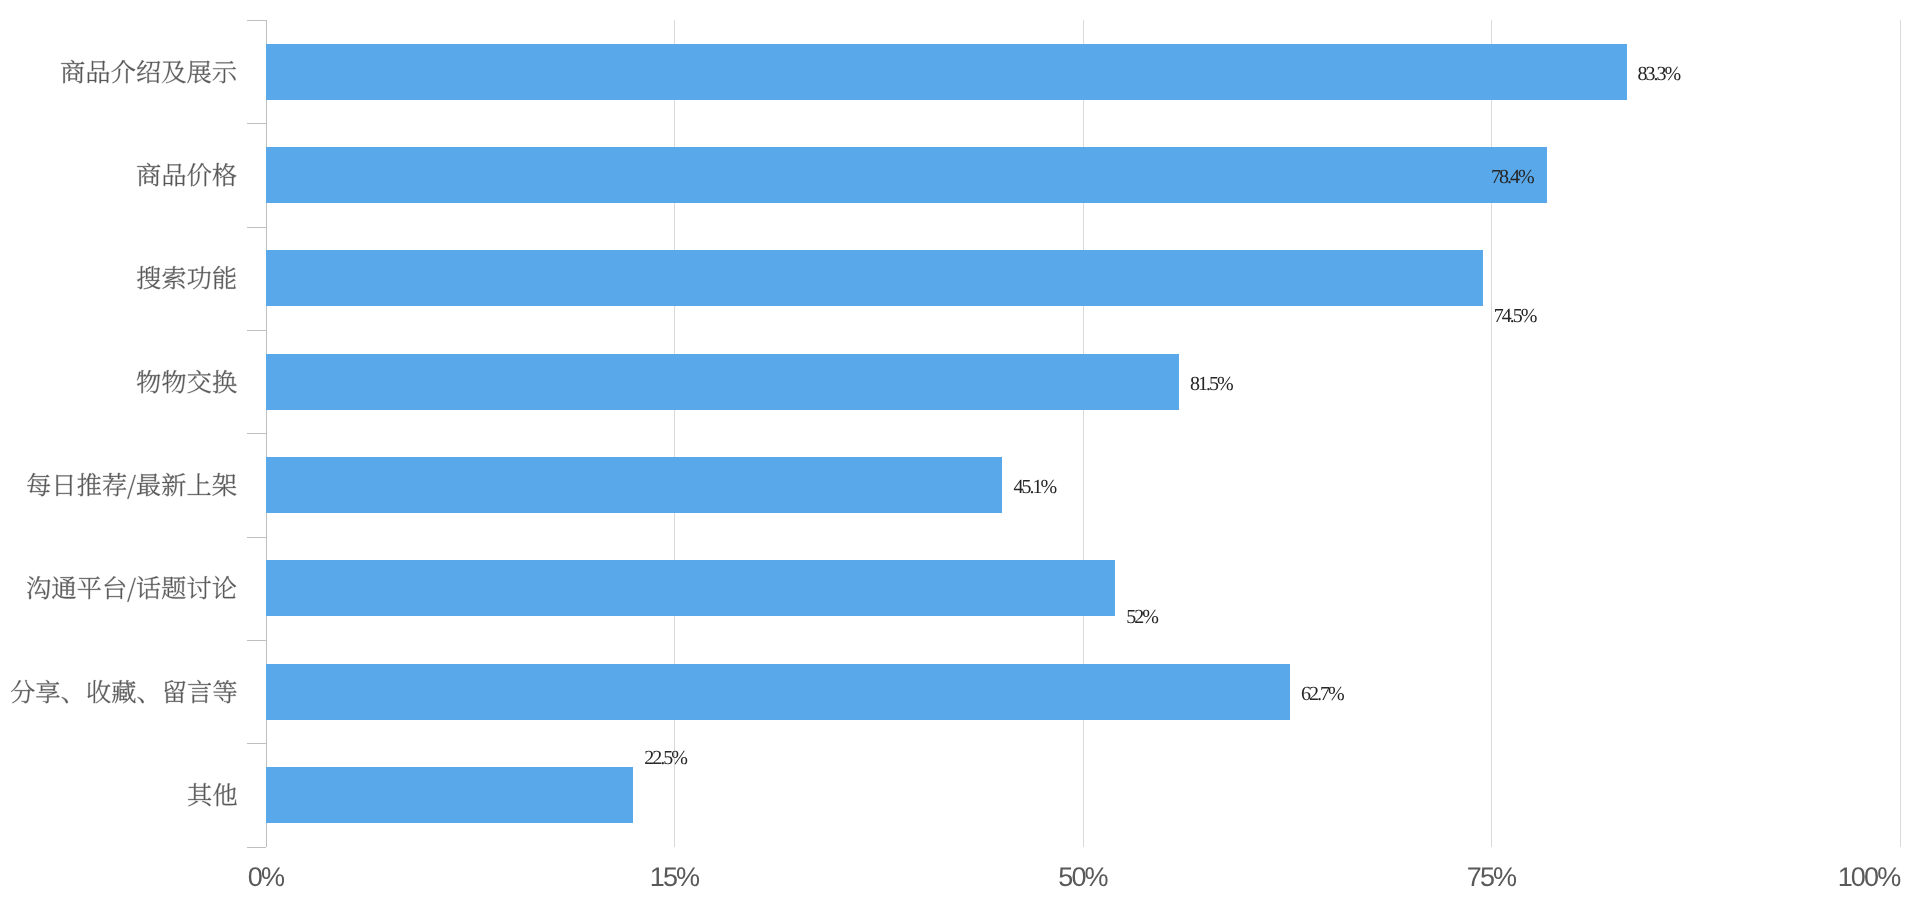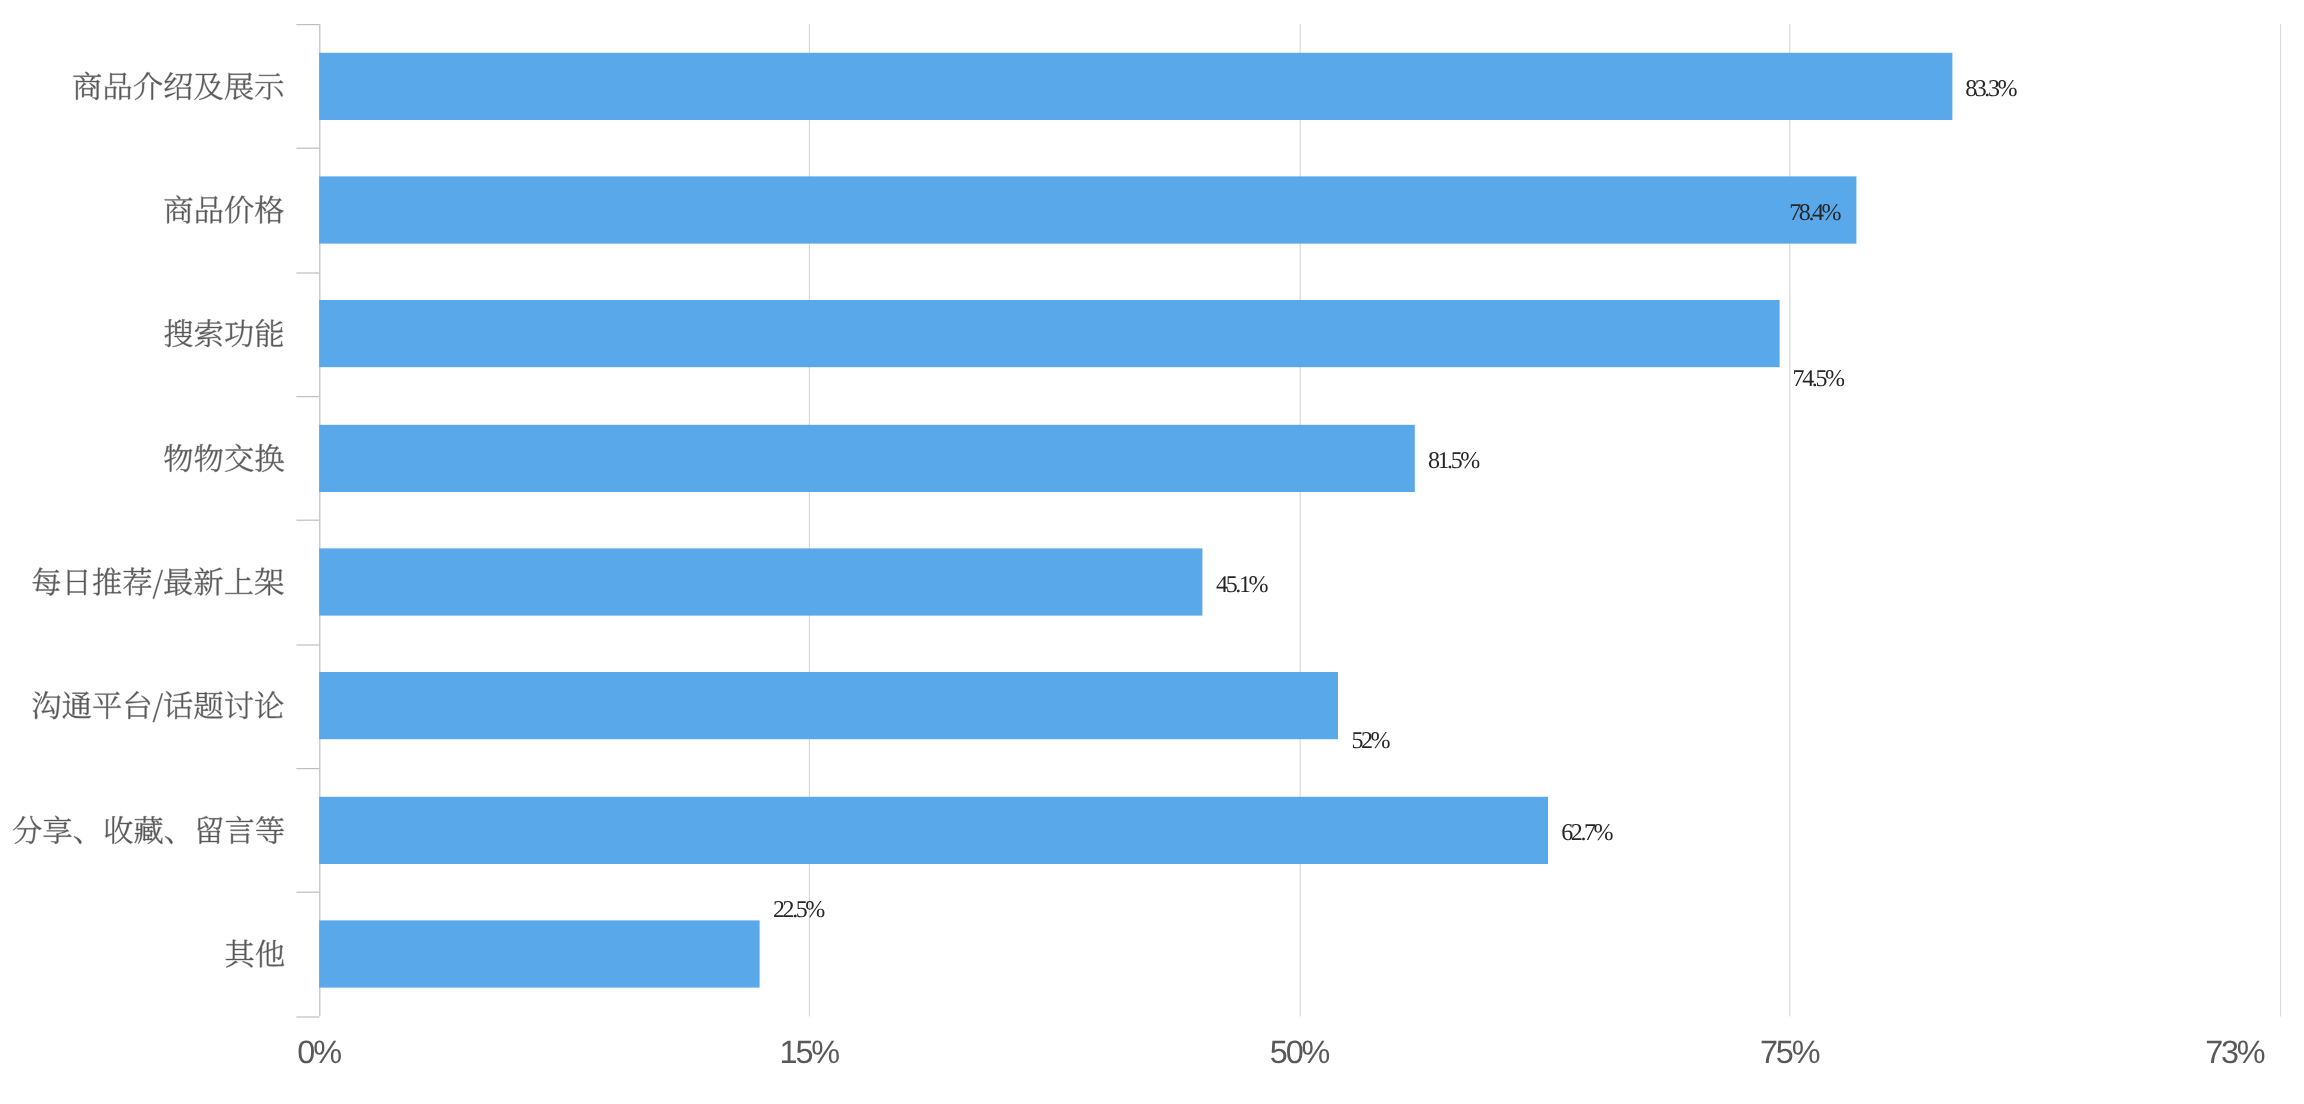--- a/index.html
+++ b/index.html
@@ -142,16 +142,16 @@
       <div class="category-label" aria-label="其他" style="left: 186.9px; top: 782.081px;">
         <svg width="50.60" height="25.30" viewBox="0 -176 400 200" fill="#595959" stroke="#595959" stroke-width="2.6">
           <path d="M121 -26 119 -22C146 -12 164 1 174 12C187 23 205 -6 121 -26ZM71 -28C60 -15 34 3 11 12L13 15C38 8 64 -6 79 -17C84 -17 87 -17 88 -19ZM133 -167V-137H67V-159C72 -160 74 -162 74 -165L56 -167V-137H13L15 -131H56V-40H9L11 -34H186C189 -34 191 -35 192 -37C185 -43 174 -52 174 -52L165 -40H144V-131H182C185 -131 187 -132 187 -134C181 -140 171 -148 171 -148L162 -137H144V-159C149 -160 151 -162 151 -165ZM67 -40V-67H133V-40ZM67 -131H133V-106H67ZM67 -100H133V-73H67Z" transform="translate(0 0)"></path>
           <path d="M165 -125 133 -113V-157C138 -158 139 -160 140 -163L122 -165V-110L90 -99V-141C95 -142 97 -144 98 -147L80 -149V-95L52 -85L56 -80L80 -88V-9C80 4 86 7 106 7H139C184 7 193 6 193 -0C193 -3 192 -4 187 -5L186 -37H183C181 -22 178 -10 177 -7C175 -4 174 -4 171 -3C166 -3 155 -3 139 -3H106C93 -3 90 -5 90 -11V-92L122 -103V-20H124C128 -20 133 -23 133 -24V-107L168 -119C167 -78 166 -56 162 -52C161 -50 160 -50 156 -50C153 -50 142 -51 136 -51L136 -48C142 -47 148 -45 150 -44C152 -42 153 -39 153 -36C159 -36 166 -38 170 -42C176 -49 178 -72 179 -118C182 -118 185 -119 186 -121L172 -132L166 -125ZM53 -167C42 -129 25 -92 8 -68L11 -66C19 -75 27 -86 35 -98V15H37C41 15 46 12 46 11V-108C49 -109 51 -110 52 -112L45 -115C52 -128 58 -142 63 -157C68 -157 70 -159 71 -161Z" transform="translate(200 0)"></path>
         </svg>
       </div>
       <div class="x-axis-tick-label" style="top: 864px; color: rgb(89, 89, 89); left: 247.781px; visibility: visible;">0%</div>
       <div class="x-axis-tick-label" style="top: 864px; color: rgb(89, 89, 89); left: 649.68px; visibility: visible;">15%</div>
       <div class="x-axis-tick-label" style="top: 864px; color: rgb(89, 89, 89); left: 1058.18px; visibility: visible; text-align: center;">50%</div>
       <div class="x-axis-tick-label" style="top: 864px; color: rgb(89, 89, 89); left: 1466.68px; visibility: visible;">75%</div>
-      <div class="x-axis-tick-label" style="top: 864px; color: rgb(89, 89, 89); left: 1837.64px; visibility: visible;">73%</div>
+      <div class="x-axis-tick-label" style="top: 864px; color: rgb(89, 89, 89); left: 1837.64px; visibility: visible;">100%</div>
     </div>
 
 </div>
 
 </body></html>

